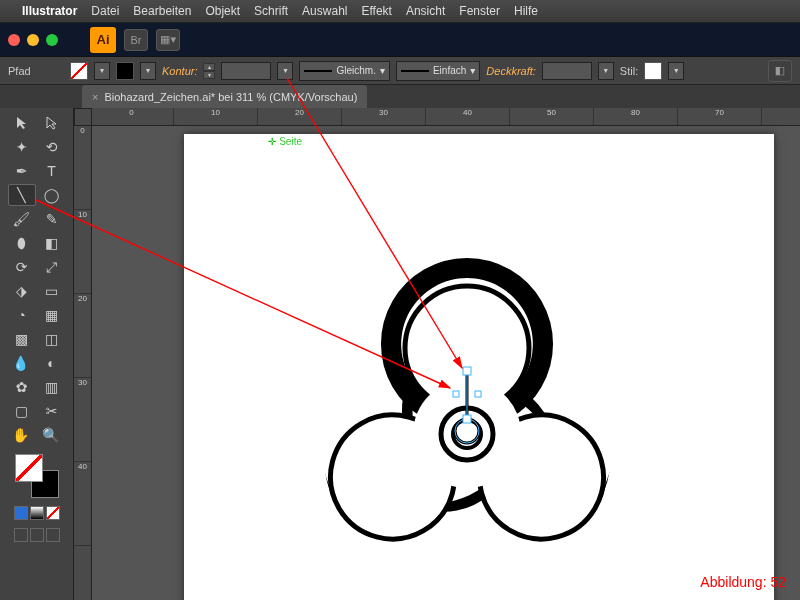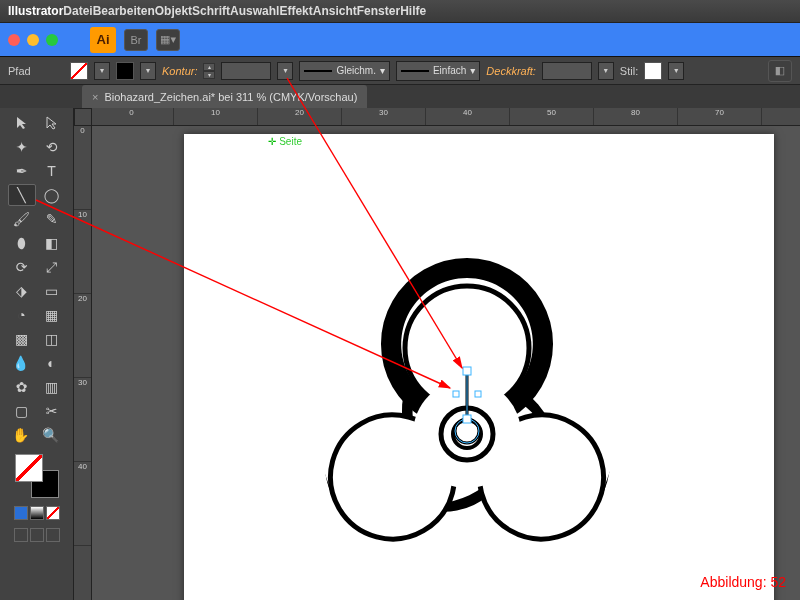--- a/index.html
+++ b/index.html
@@ -1,25 +1,25 @@
 <!DOCTYPE html>
 <html><head>
 <meta charset="utf-8">
 <style>
   * { box-sizing: border-box; margin: 0; padding: 0; font-family: "Helvetica Neue", Arial, sans-serif; }
   body { width: 800px; height: 600px; background: #3a3a3a; overflow: hidden; position: relative; }
   
   
-  .menubar { height: 22px; background: linear-gradient(#4a4a4a,#3a3a3a); display:flex; align-items:center; padding:11px 8px; font-size:12px; color:#ddd; border-bottom:1px solid #222;}
+  .menubar { height: 22px; background: linear-gradient(#4a4a4a,#3a3a3a); display:flex; align-items:center; padding:11px 8px; gap:14px; font-size:12px; color:#ddd; border-bottom:1px solid #222;}
   .apple { font-size:14px; color:#fff; }
   .menubar .app { font-weight:bold; color:#fff; }
-  .menubar span { cursor:default;font-weight:bold; }
-  
-  
-  .app-header { height:34px; background:#3b82f6; border-bottom:1px solid #111; display:flex; align-items:center; padding:0 8px; gap:8px;}
+  .menubar span { cursor:default; }
+  
+  
+  .app-header { height:34px; background:#0f172a; border-bottom:1px solid #111; display:flex; align-items:center; padding:0 8px; gap:8px;}
   .traffic { display:flex; gap:7px; }
   .tl { width:12px; height:12px; border-radius:50%; }
   .tl.r { background:#ff5f56; } .tl.y { background:#ffbd2e; } .tl.g { background:#27c93f; }
   .ai-badge { width:26px; height:26px; background:#ff9a00; color:#4a1e00; display:flex; align-items:center; justify-content:center; font-weight:bold; border-radius:3px; font-size:13px; margin-left:24px;}
   .hdr-btn { width:24px; height:22px; background:#3f3f3f; border:1px solid #555; border-radius:3px; display:flex; align-items:center; justify-content:center; color:#999; font-size:11px;}
   
   
   .control-bar { height:28px; background:#424242; border-bottom:1px solid #222; display:flex; align-items:center; padding:0 8px; gap:6px; font-size:11px; color:#bbb;}
   .cb-label { color:#ccc; }
   .swatch { width:18px; height:18px; border:1px solid #555; }

